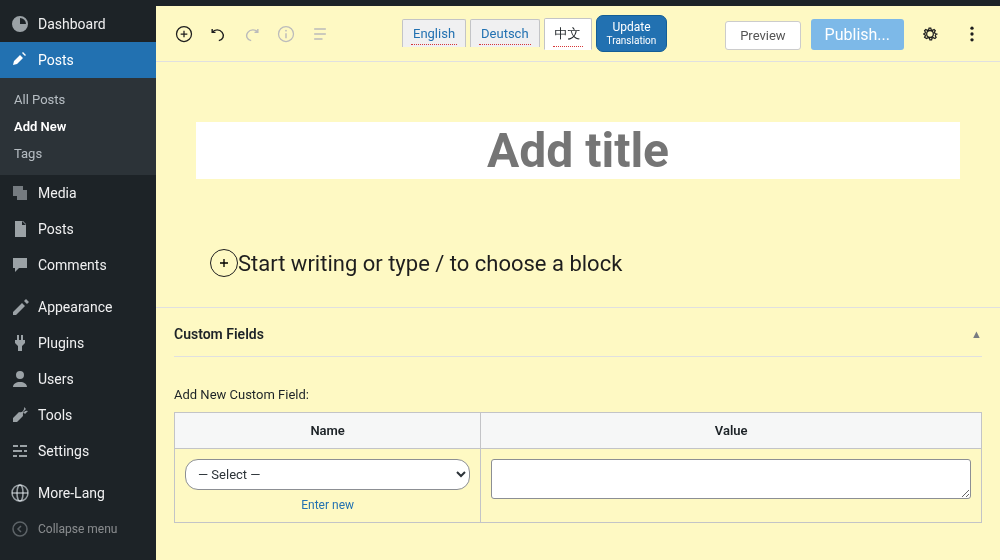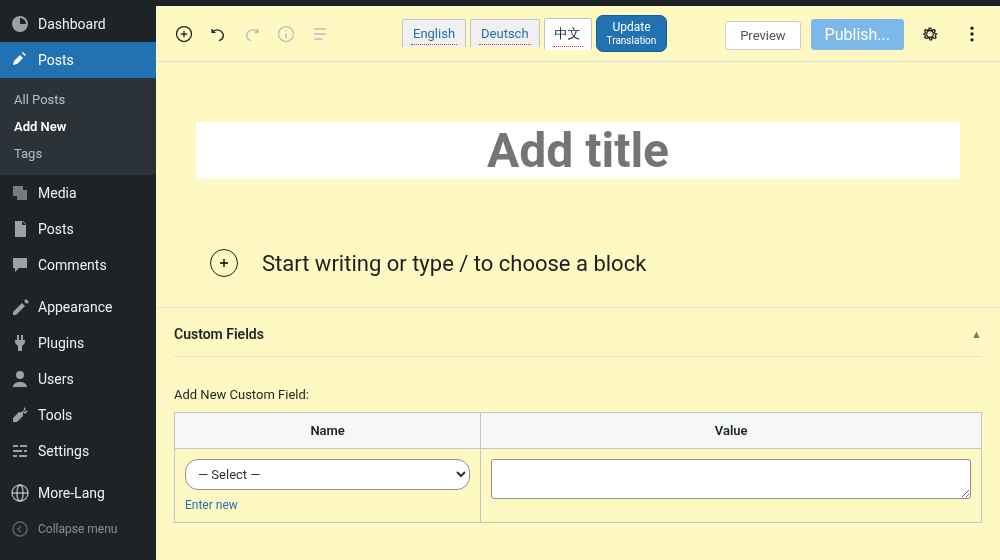--- a/index.html
+++ b/index.html
@@ -40,41 +40,41 @@
 .publish-btn { background: #7db9e8; color: #fff; border: none; padding: 6px 14px; font-size: 16px; border-radius: 3px; cursor: pointer; }
 .gear-btn, .dots-btn { width: 32px; height: 32px; display: flex; align-items: center; justify-content: center; cursor: pointer; color: #1e1e1e; }
 
 
 .editor-body { flex: 1; overflow-y: auto; position: relative; }
 .editor-body::-webkit-scrollbar { width: 16px; }
 .editor-body::-webkit-scrollbar-track { background: #f0f0f0; }
 .editor-body::-webkit-scrollbar-thumb { background: #c1c1c1; }
 .editor-main { padding: 60px 40px 30px 40px; }
 .title-input { width: 100%; text-align: center; font-size: 48px; font-weight: 700; color: #757575; border: none; outline: none; }
-.block-row { display: flex; align-items: center; gap: 24px; margin-top: 70px; padding-left: 14px; }
+.block-row { display: flex; align-items: center; margin-top: 70px; padding-left: 14px; }
 .add-block-btn { width: 28px; height: 28px; display: flex; align-items: center; justify-content: center; border: 1.5px solid #1e1e1e; border-radius: 50%; cursor: pointer; }
 .block-prompt { font-size: 22px; color: #1e1e1e; }
 
 
 .cf-panel { border-top: 1px solid #e0e0e0; padding: 18px 18px 30px 18px; }
 .cf-header { display: flex; justify-content: space-between; align-items: center; padding-bottom: 14px; border-bottom: 1px solid #e0e0e0; margin-bottom: 30px; }
 .cf-title { font-size: 14px; font-weight: 600; color: #1d2327; }
 .cf-toggle { color: #787c82; font-size: 11px; }
 .cf-addnew-label { font-size: 13px; color: #1d2327; margin-bottom: 10px; }
 .cf-table { width: 100%; border: 1px solid #c3c4c7; }
 .cf-thead { display: flex; background: #f6f7f7; border-bottom: 1px solid #c3c4c7; }
 .cf-th { flex: 1; padding: 10px; text-align: center; font-weight: 600; font-size: 13px; color: #1d2327; }
 .cf-th.name { border-right: 1px solid #c3c4c7; flex: 0 0 38%; }
 .cf-tbody { display: flex; }
 .cf-td { padding: 10px; }
 .cf-td.name { flex: 0 0 38%; border-right: 1px solid #c3c4c7; }
 .cf-td.value { flex: 1; }
 .cf-select { width: 100%; padding: 6px 8px; border: 1px solid #8c8f94; border-radius: 13px; font-size: 13px; background: #fff; color: #2c3338; }
 .cf-textarea { width: 100%; height: 40px; border: 1px solid #8c8f94; border-radius: 3px; resize: vertical; }
-.cf-enternew { color: #2271b1; font-size: 12px; margin-top: 8px; cursor: pointer; }
+.cf-enternew { color: #2271b1; font-size: 12px; margin-top: 8px; cursor: pointer; text-align: center; }
 
 svg { width: 20px; height: 20px; fill: currentColor; }
 </style>
 </head>
 <body>
 
 <div class="topstrip"></div>
 
 <div class="sidebar">
   <div class="sidebar-item top">

